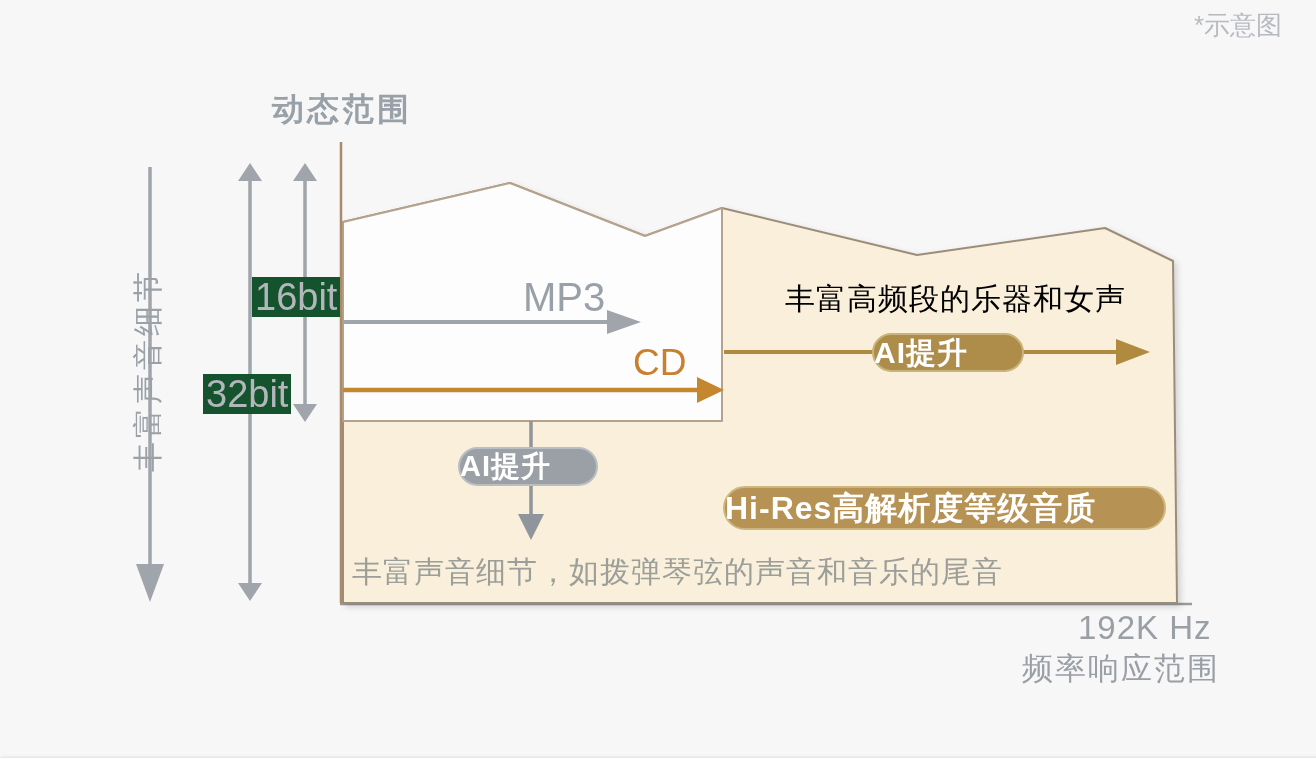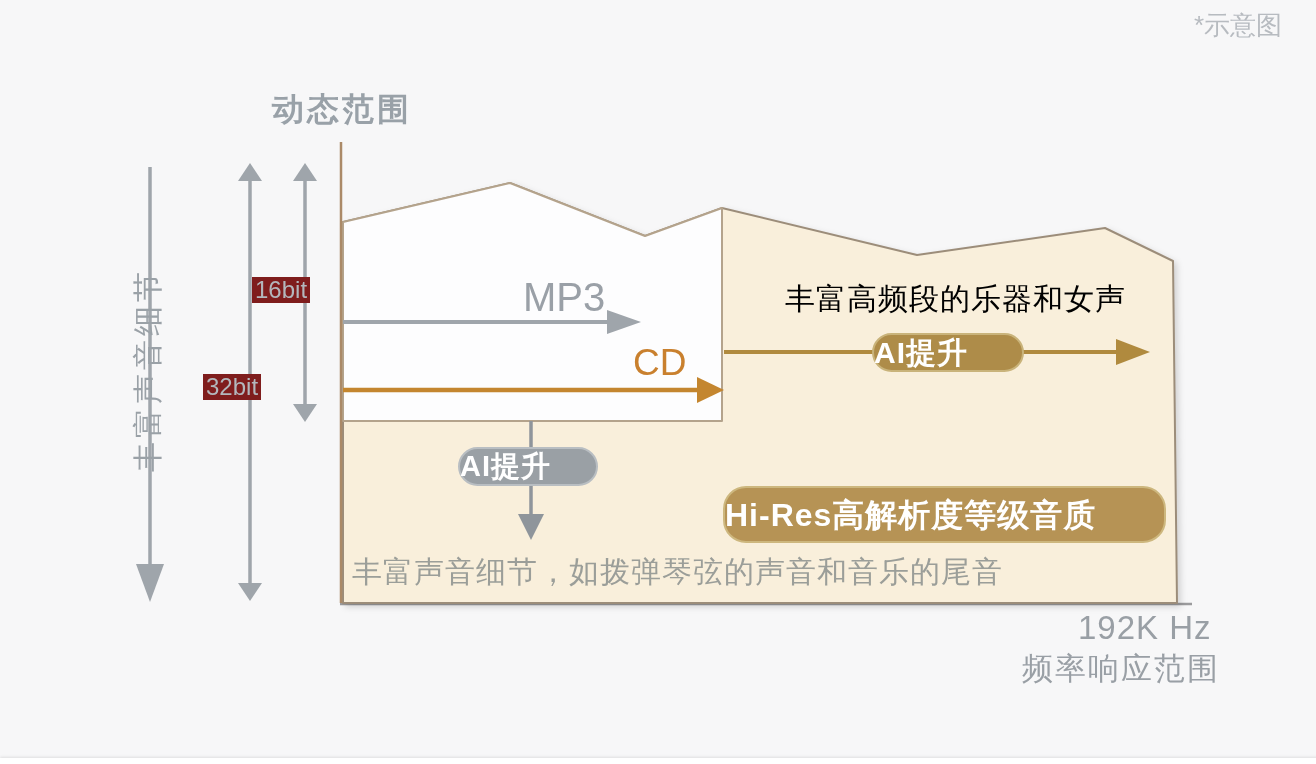--- a/index.html
+++ b/index.html
@@ -11,21 +11,21 @@
     position:relative;
     width:1316px;height:764px;
     background:#f7f7f8;
     overflow:hidden;
     padding-left:12px;
   }
   .diagram-svg{position:absolute;left:0;top:0;}
   .lbl{position:absolute;line-height:1;white-space:nowrap;}
   .annotation-mark{left:1194px;top:12px;font-size:26px;color:#b7bbc0;}
   .y-axis-title{left:272px;top:93px;font-size:32px;color:#99a1a8;letter-spacing:3px;font-weight:bold;}
-  .bit-label{color:#b3b7bc;font-size:24px;background:#7f1d1d;padding:1px 3px;}
+  .bit-label{color:#b3b7bc;font-size:38px;background:#14532d;padding:1px 3px;}
   .bit16{left:252px;top:277px;}
   .bit32{left:203px;top:374px;}
   .mp3-label{left:523px;top:277px;font-size:40px;color:#9aa0a7;}
   .cd-label{left:633px;top:344px;font-size:37px;color:#c9802e;}
   .hf-note{left:785px;top:284px;font-size:30px;color:#000000;letter-spacing:1px;}
   .detail-note{left:352px;top:557px;font-size:30px;color:#9b9e99;letter-spacing:1px;}
   .x-max{left:1078px;top:611px;font-size:33px;color:#999fa5;letter-spacing:1px;}
   .x-axis-title{left:1022px;top:653px;font-size:31px;color:#999fa5;letter-spacing:2px;}
   .left-axis-label{
     left:40px;top:353px;width:220px;height:34px;
@@ -40,21 +40,21 @@
     left:872px;top:333px;width:152px;height:39px;border-radius:20px;
     background:#ae8c49;border:2px solid #c9b37a;box-sizing:border-box;
     font-size:30px;letter-spacing:1px;
   }
   .pill-ai-down{
     left:458px;top:447px;width:140px;height:39px;border-radius:20px;
     background:#9aa0a5;border:2px solid #b9bec2;box-sizing:border-box;
     font-size:29px;letter-spacing:1px;
   }
   .pill-hires{
-    left:723px;top:486px;width:443px;height:57px;border-radius:23px;
+    left:723px;top:486px;width:443px;height:44px;border-radius:23px;
     background:#b69355;border:2px solid #cdb77e;box-sizing:border-box;
     font-size:32px;letter-spacing:1px;
   }
   .page-bottom-edge{
     position:absolute;left:0;right:0;bottom:0;height:6px;
     background:#ffffff;box-shadow:0 -1px 3px rgba(0,0,0,0.10);
   }
 </style>
 </head>
 <body>

